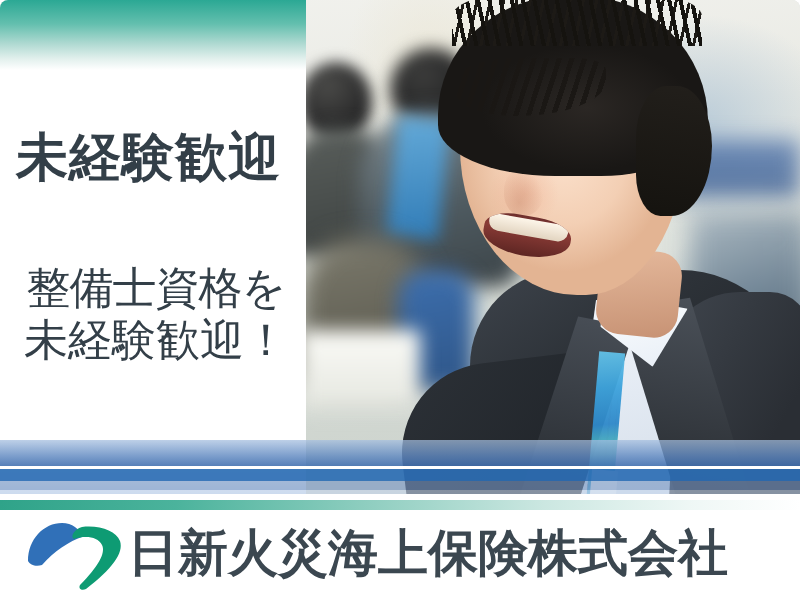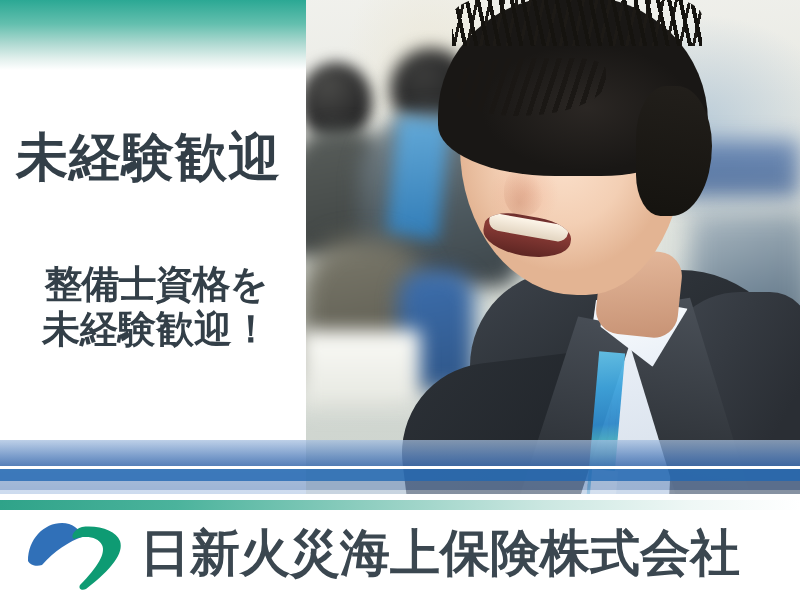--- a/index.html
+++ b/index.html
@@ -7,20 +7,21 @@
     padding: 0;
     background: #ffffff;
   }
   #banner {
     position: relative;
     width: 800px;
     height: 596px;
     overflow: hidden;
     font-family: "Liberation Sans", "DejaVu Sans", sans-serif;
     background: #ffffff;
+    border-radius: 8px;
   }
 
   
   .photo {
     position: absolute;
     left: 0; top: 0;
     width: 800px;
     height: 510px;
     overflow: hidden;
     background: #dfe2e0;
@@ -353,22 +354,22 @@
     font-weight: bold;
     letter-spacing: 1px;
     color: #333f48;
     line-height: 1.05;
     white-space: nowrap;
   }
   .headline-2 {
     position: absolute;
     left: 8px; top: 262px;
     width: 296px;
-    font-size: 38px;
-    font-weight: bold;
+    font-size: 44px;
+    font-weight: normal;
     letter-spacing: 0px;
     color: #333f48;
     line-height: 1.18;
     text-align: center;
   }
   .headline-2 .l1 { display: block; white-space: nowrap; letter-spacing: -1px; }
   .headline-2 .l2 { display: block; white-space: nowrap; }
 
   
   .band { position: absolute; left: 0; width: 800px; }
@@ -391,21 +392,20 @@
     background: #ffffff;
     display: flex;
     align-items: center;
   }
   .logo-mark {
     width: 104px; height: 76px;
     margin-left: 24px;
     flex: 0 0 auto;
   }
   .company-name {
-    margin-left: 12px;
     font-size: 50px;
     font-weight: bold;
     color: #3b4750;
     letter-spacing: 0px;
     white-space: nowrap;
     line-height: 1;
   }
 </style>
 </head>
 <body>

